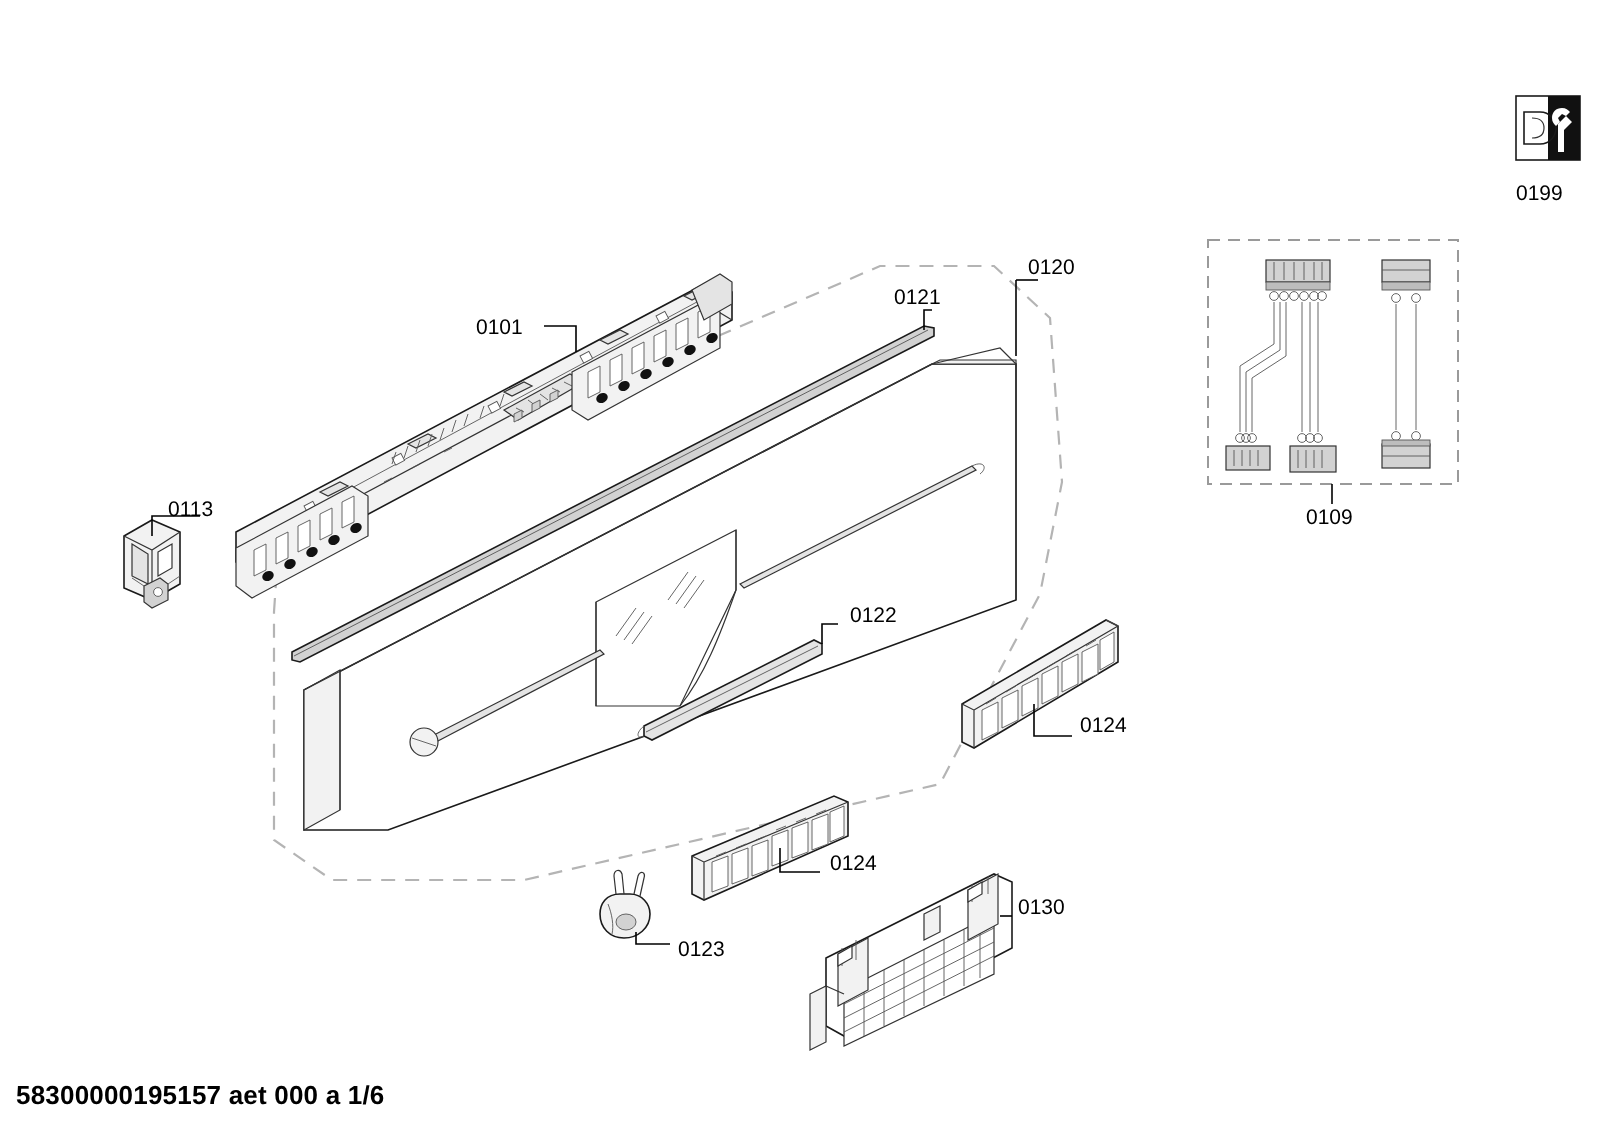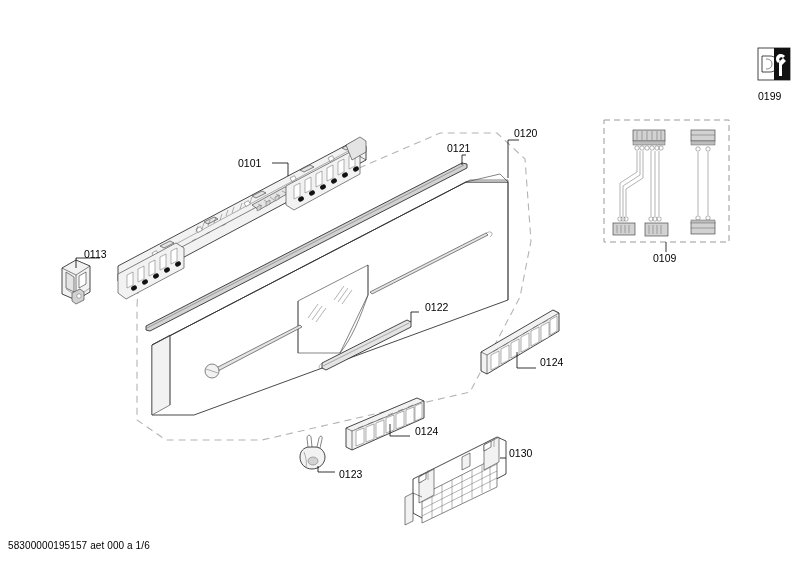--- a/index.html
+++ b/index.html
@@ -1,21 +1,21 @@
 <!DOCTYPE html>
 <html><head>
 <meta charset="utf-8">
 <style>
   html,body{margin:0;padding:0;background:#ffffff;}
   body{width:800px;height:566px;position:relative;overflow:hidden;
        font-family:"Liberation Sans","DejaVu Sans",sans-serif;color:#000;}
   #sheet{position:absolute;left:0;top:0;width:800px;height:566px;}
   svg{display:block;}
   .lbl{font-size:10.5px;fill:#000;font-family:"Liberation Sans","DejaVu Sans",sans-serif;}
-  .footer{position:absolute;left:8px;top:540px;font-size:10px;letter-spacing:.1px;}
+  .footer{position:absolute;left:8px;top:540px;font-size:13px;letter-spacing:.1px;font-weight:bold;}
   .ln{fill:none;stroke:#1a1a1a;stroke-width:.8;}
   .ln-thin{fill:none;stroke:#333;stroke-width:.6;}
   .ln-hair{fill:none;stroke:#555;stroke-width:.45;}
   .dash{fill:none;stroke:#b4b4b4;stroke-width:1.1;stroke-dasharray:7 5;}
   .dash2{fill:none;stroke:#9a9a9a;stroke-width:1;stroke-dasharray:6 4;}
   .leader{fill:none;stroke:#000;stroke-width:.8;}
   .fillw{fill:#ffffff;}
   .fillg1{fill:#f2f2f2;}
   .fillg2{fill:#e4e4e4;}
   .fillg3{fill:#d2d2d2;}

